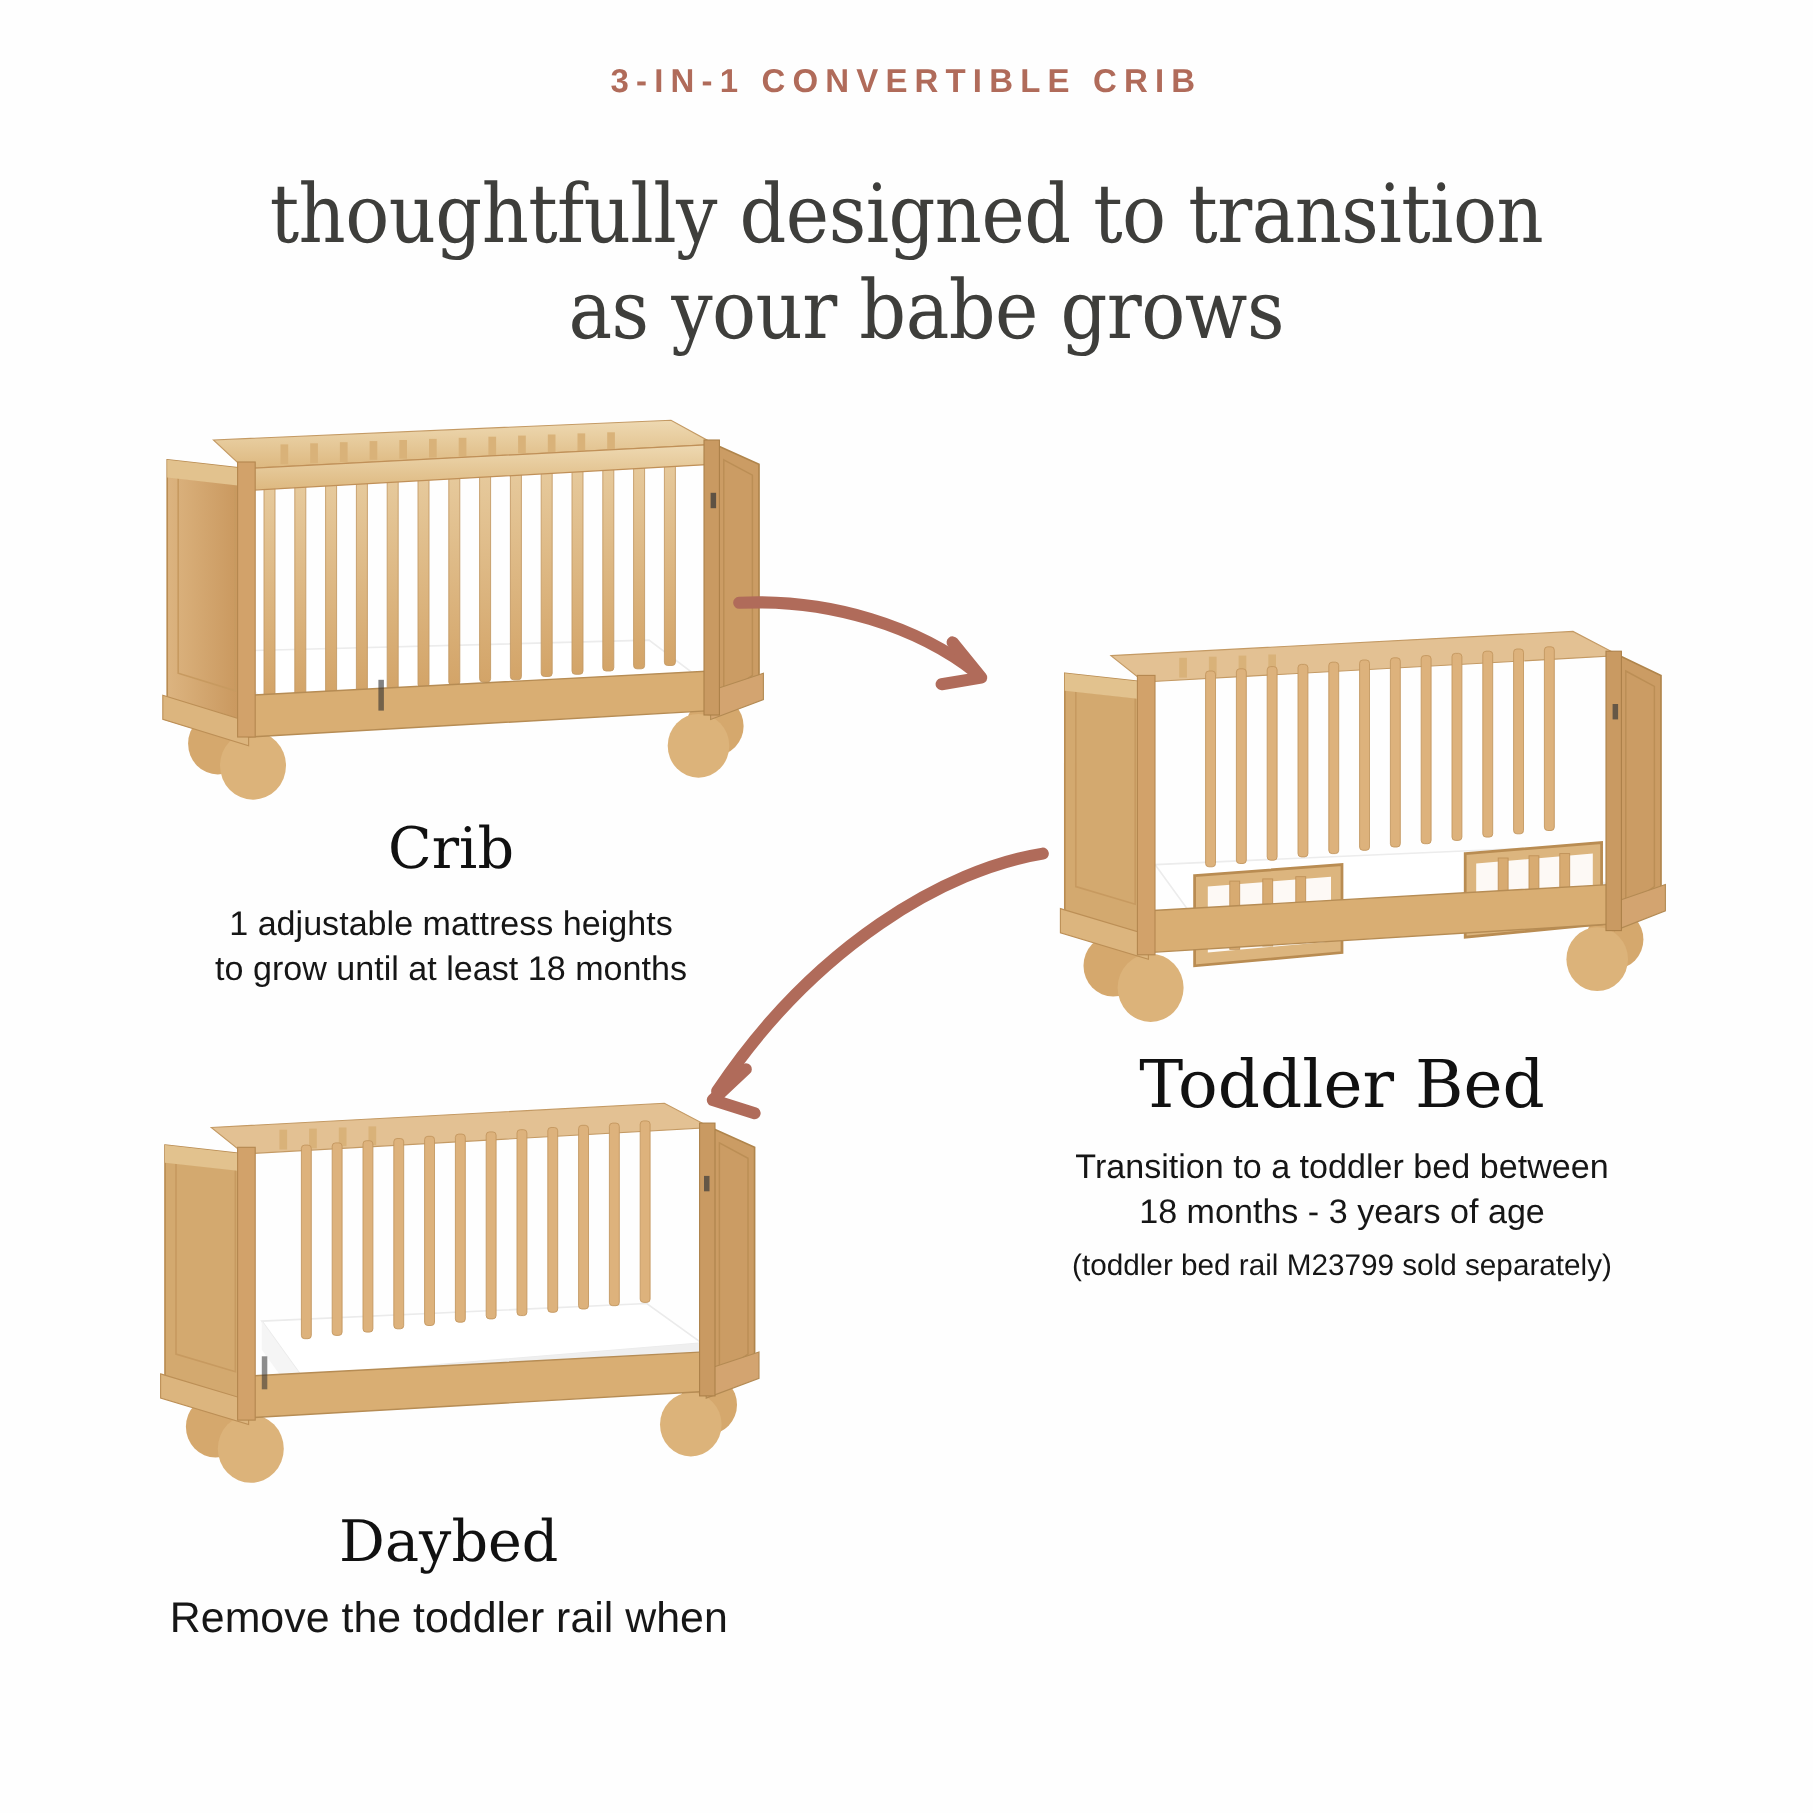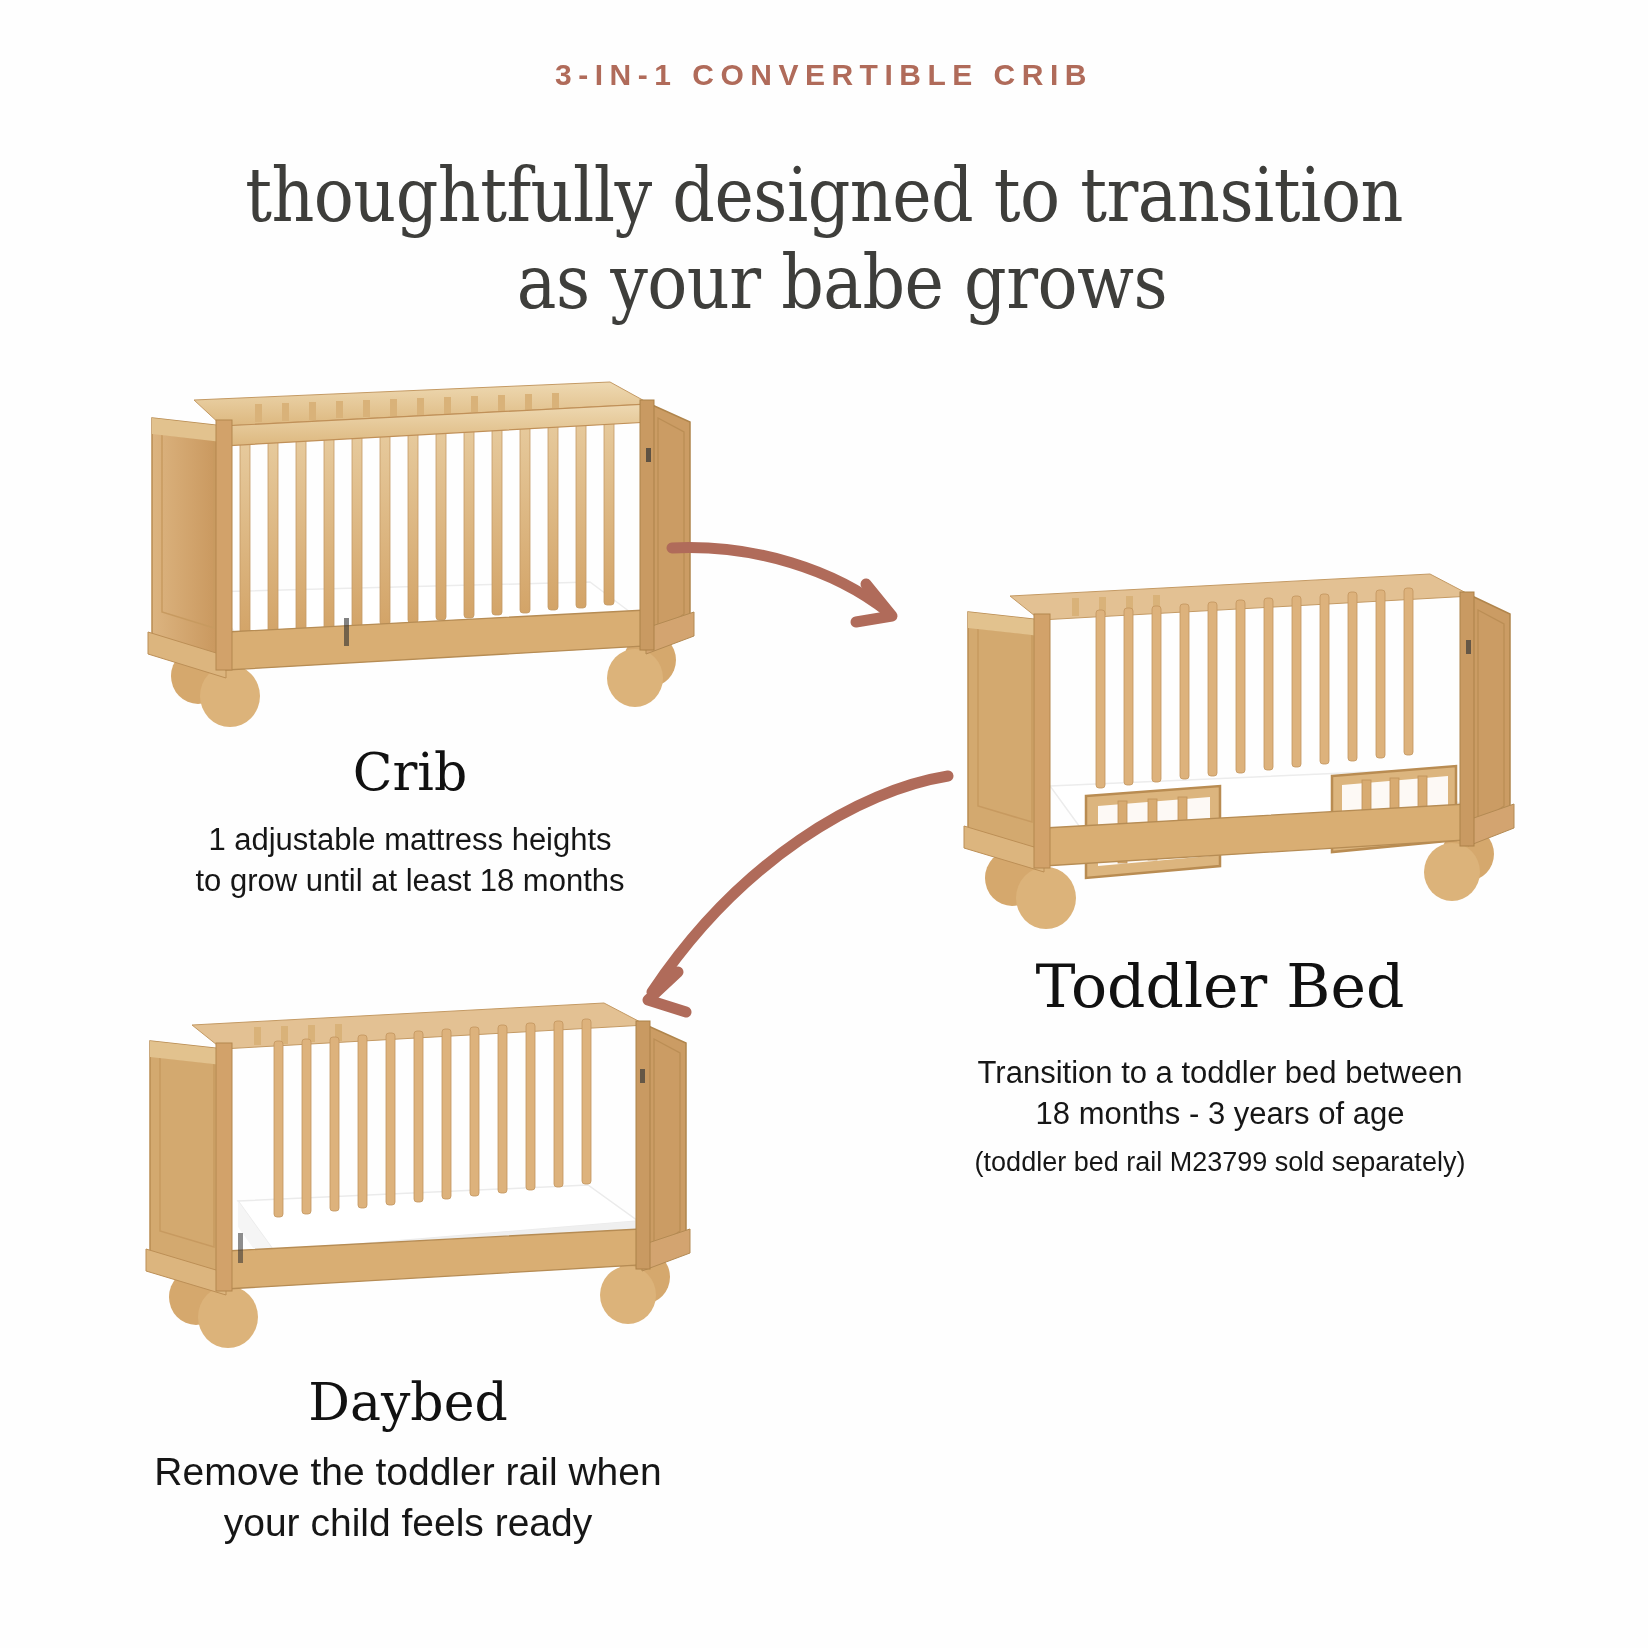--- a/index.html
+++ b/index.html
@@ -62,21 +62,21 @@
   .art { position:relative; width:640px; }
   #block-crib .art    { height:370px; }
   #block-toddler .art { height:385px; }
   #block-daybed .art  { height:365px; }
 
   #block-crib .prod-title    { font-size:52px; margin-top:12px; }
   #block-toddler .prod-title { font-size:60px; margin-top:18px; }
   #block-daybed .prod-title  { font-size:52px; margin-top:22px; }
 
   #block-crib .prod-sub    { font-size:31px; margin-top:18px; }
-  #block-toddler .prod-sub { font-size:31px; margin-top:32px; }
+  #block-toddler .prod-sub { font-size:31px; margin-top:20px; }
   #block-daybed .prod-sub  { font-size:39px; margin-top:14px; }
   .prod-note { font-size:27px; margin-top:12px; color:#161616;
                font-family:"Liberation Sans", sans-serif; }
 
   
   .arrow-svg { position:absolute; pointer-events:none; }
   #arrow1 { left:660px; top:500px;  width:300px; height:140px; }
   #arrow2 { left:560px; top:760px;  width:400px; height:290px; }
 
   
@@ -315,21 +315,20 @@
         <rect x="128" y="58" width="16" height="248" fill="#d2a26a" stroke="#b4874f" stroke-width="1"></rect>
         <rect x="548" y="36" width="14" height="248" fill="#c99a62" stroke="#ac8149" stroke-width="1"></rect>
         <rect x="552" y="84" width="5" height="14" fill="#3a3a3a" opacity="0.7"></rect>
         <rect x="150" y="248" width="5" height="30" fill="#2f2f2f" opacity="0.55"></rect>
       </svg>
     </div>
     <div class="caption">
       <div class="prod-title">Daybed</div>
       <div class="prod-sub">
         <div>Remove the toddler rail when</div>
-        <div>your child feels ready</div>
       </div>
     </div>
   </div>
 
   <svg class="arrow-svg" id="arrow1" viewBox="0 0 300 140">
     <path d="M12 48 C 95 44, 175 70, 228 112" fill="none" stroke="#b06b5a" stroke-width="11" stroke-linecap="round"></path>
     <path d="M206 84 L232 116 L196 122" fill="none" stroke="#b06b5a" stroke-width="11" stroke-linecap="round" stroke-linejoin="round"></path>
   </svg>
 
   <svg class="arrow-svg" id="arrow2" viewBox="0 0 400 290">

